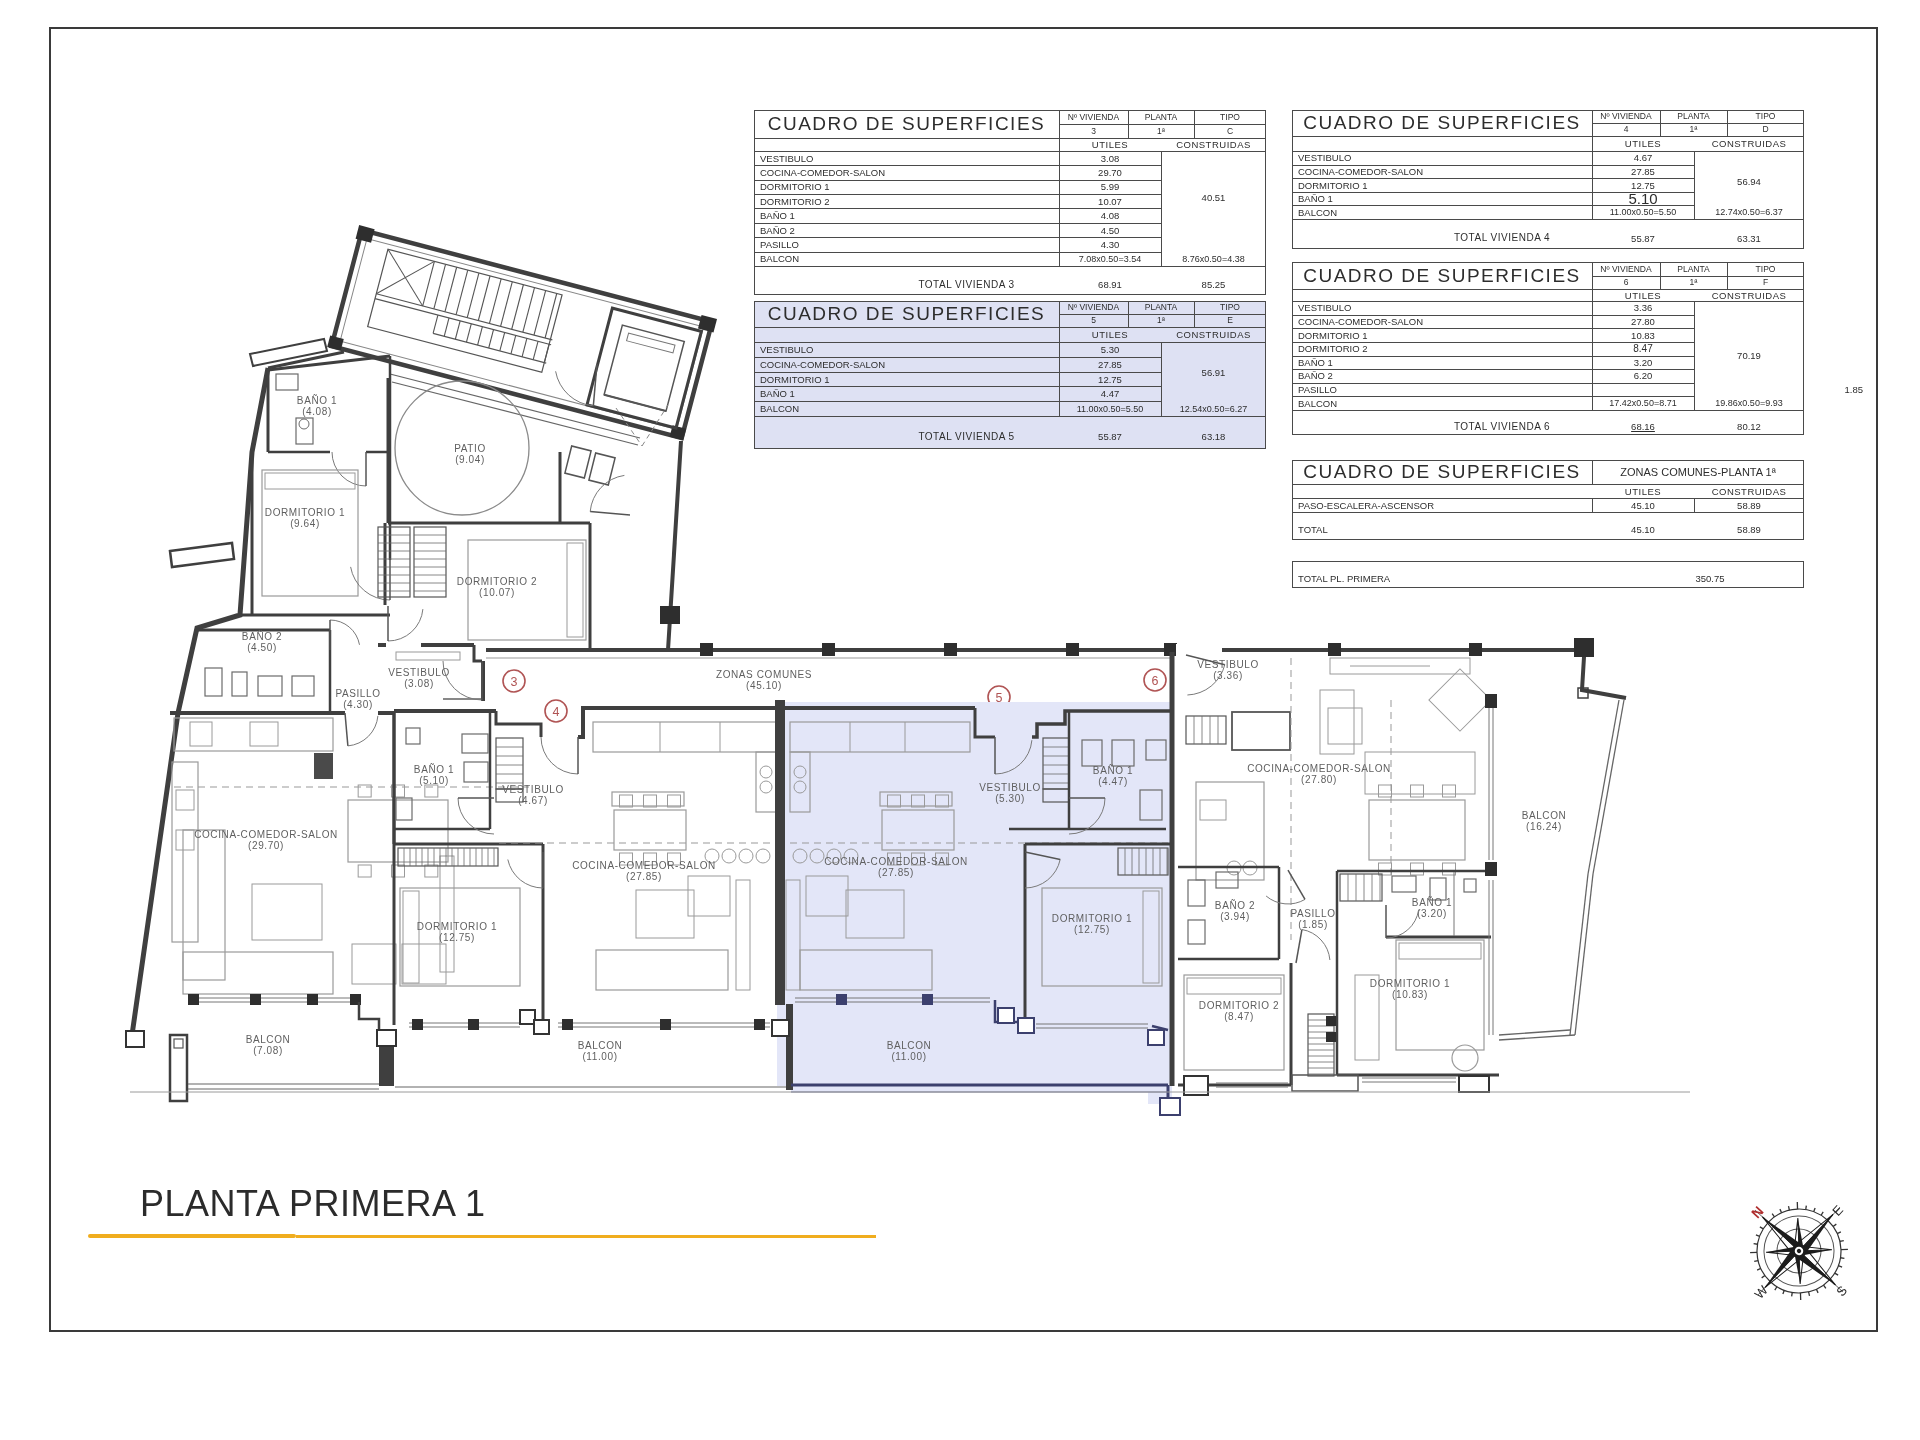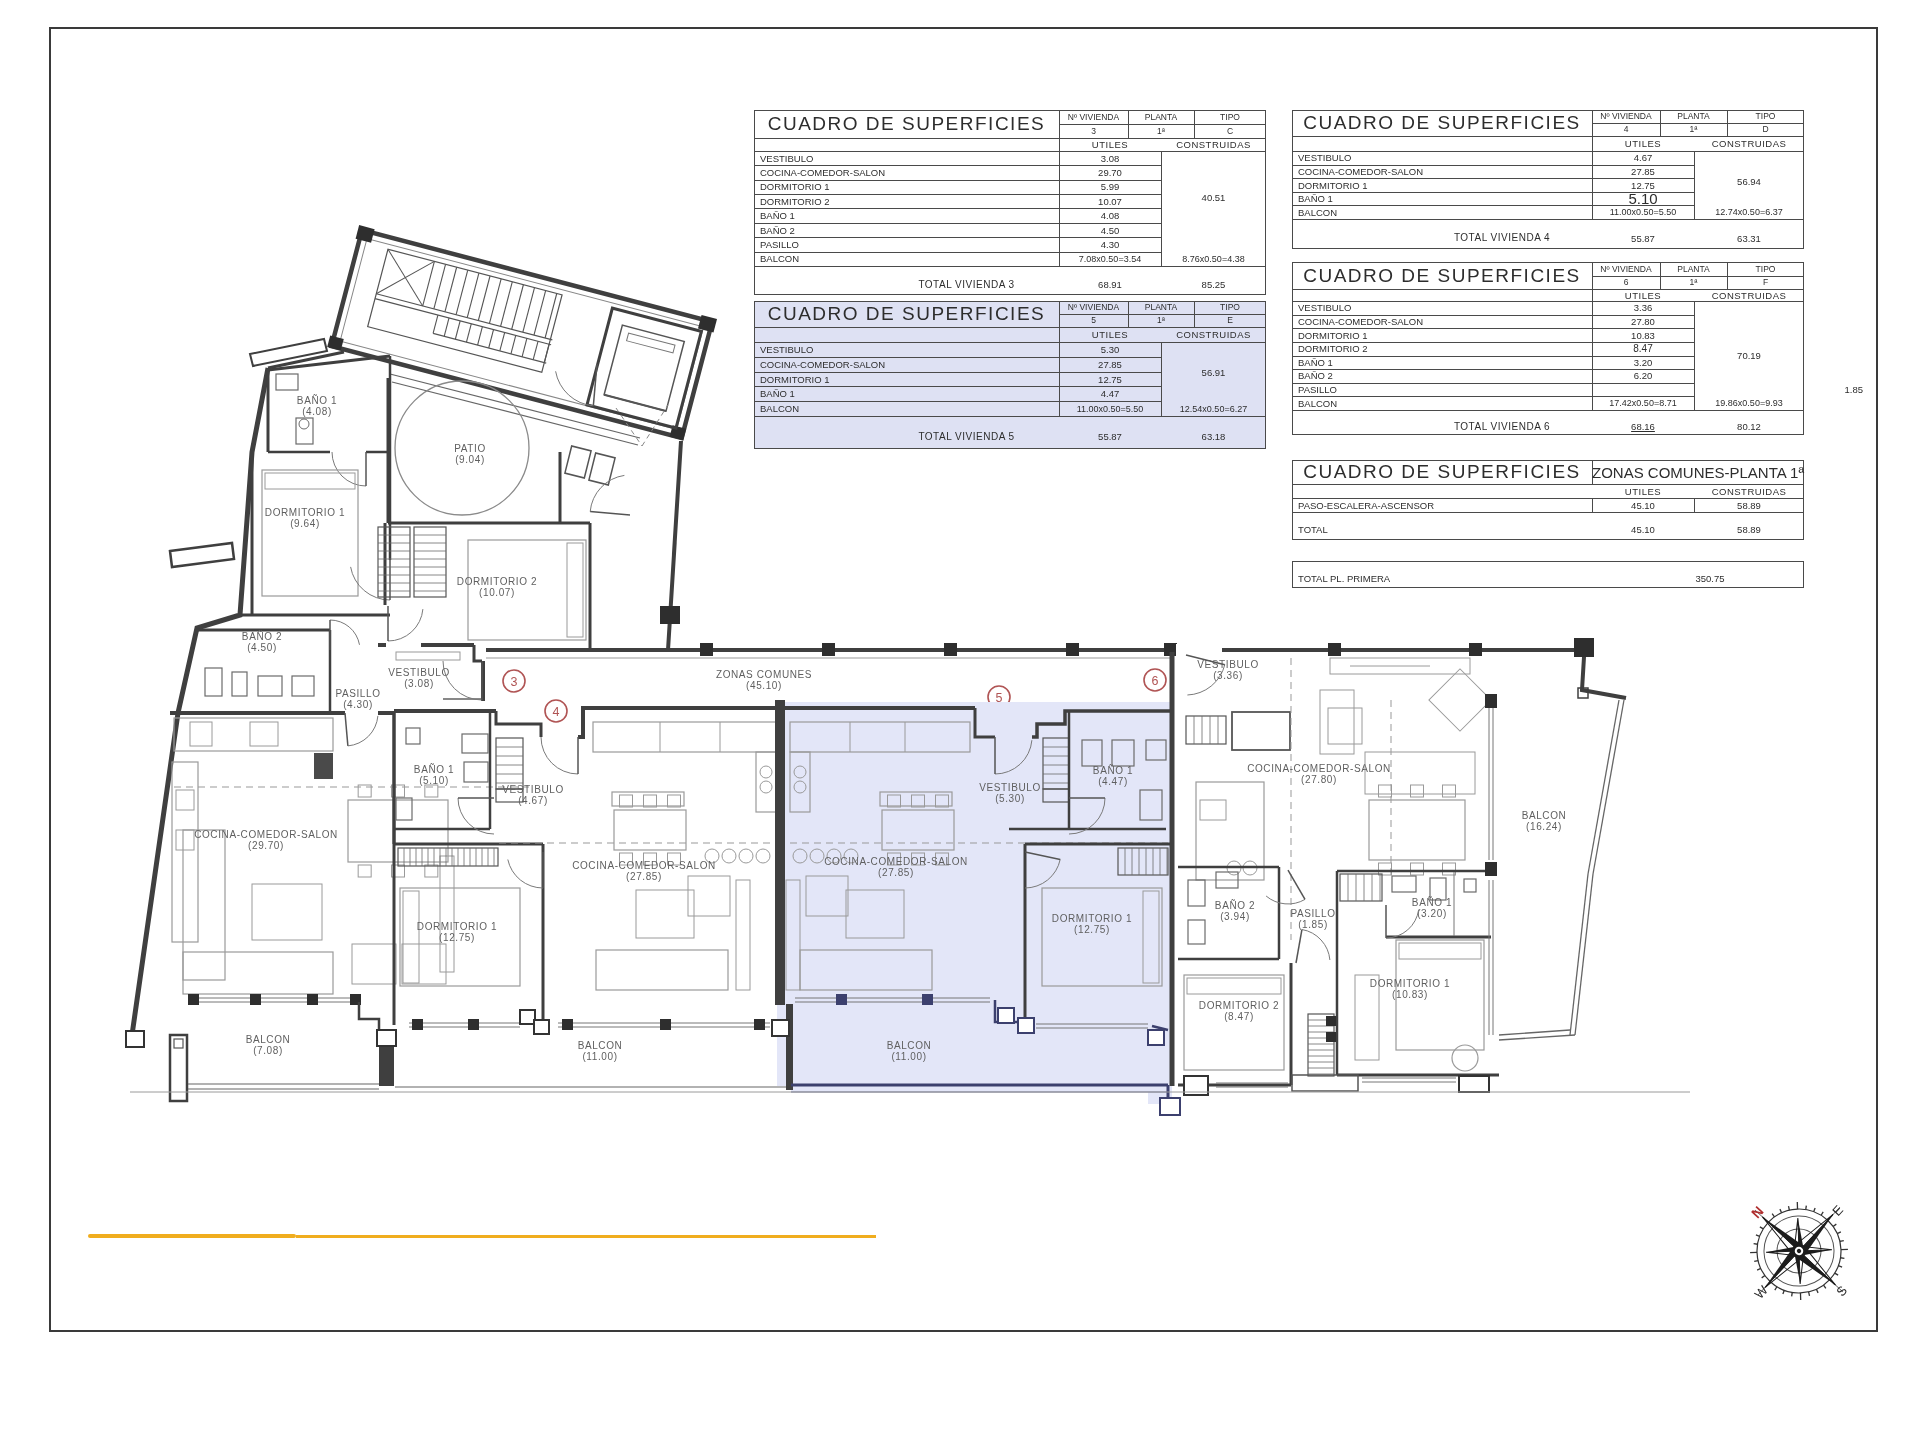--- a/index.html
+++ b/index.html
@@ -193,21 +193,21 @@
 
 <div>
       <div style="position:absolute;left:1292px;top:460px;width:510px;height:78px;border:1px solid #4a4a4a"></div>
       <div style="position:absolute;left:1592px;top:460px;width:1px;height:24px;background:#4a4a4a"></div>
       <div style="position:absolute;left:1292px;top:484px;width:512px;height:1px;background:#4a4a4a"></div>
       <div style="position:absolute;left:1292px;top:498px;width:512px;height:1px;background:#4a4a4a"></div>
       <div style="position:absolute;left:1292px;top:512px;width:512px;height:1px;background:#4a4a4a"></div>
       <div style="position:absolute;left:1592px;top:498px;width:1px;height:14px;background:#4a4a4a"></div>
       <div style="position:absolute;left:1694px;top:498px;width:1px;height:14px;background:#4a4a4a"></div>
       <div style="position:absolute;top:453px;height:38px;line-height:38px;font-size:19px;color:#2d2d2d;white-space:nowrap;letter-spacing:1.5px;left:1222px;width:440px;text-align:center;">CUADRO DE SUPERFICIES</div>
-      <div style="position:absolute;top:462.5px;height:19.0px;line-height:19.0px;font-size:15px;color:#2d2d2d;white-space:nowrap;left:1478px;width:440px;text-align:center;">ZONAS COMUNES-PLANTA 1ª</div>
+      <div style="position:absolute;top:462.5px;height:19.0px;line-height:19.0px;font-size:11px;color:#2d2d2d;white-space:nowrap;left:1478px;width:440px;text-align:center;">ZONAS COMUNES-PLANTA 1ª</div>
       <div style="position:absolute;top:481.5px;height:19.0px;line-height:19.0px;font-size:9.5px;color:#2d2d2d;white-space:nowrap;letter-spacing:0.5px;left:1423px;width:440px;text-align:center;">UTILES</div>
       <div style="position:absolute;top:481.5px;height:19.0px;line-height:19.0px;font-size:9.5px;color:#2d2d2d;white-space:nowrap;letter-spacing:0.5px;left:1529px;width:440px;text-align:center;">CONSTRUIDAS</div>
       <div style="position:absolute;top:495.5px;height:19.0px;line-height:19.0px;font-size:9.5px;color:#2d2d2d;white-space:nowrap;left:1298px;">PASO-ESCALERA-ASCENSOR</div>
       <div style="position:absolute;top:495.5px;height:19.0px;line-height:19.0px;font-size:9.5px;color:#2d2d2d;white-space:nowrap;left:1423px;width:440px;text-align:center;">45.10</div>
       <div style="position:absolute;top:495.5px;height:19.0px;line-height:19.0px;font-size:9.5px;color:#2d2d2d;white-space:nowrap;left:1529px;width:440px;text-align:center;">58.89</div>
       <div style="position:absolute;top:519.5px;height:19.0px;line-height:19.0px;font-size:9.5px;color:#2d2d2d;white-space:nowrap;left:1298px;">TOTAL</div>
       <div style="position:absolute;top:519.5px;height:19.0px;line-height:19.0px;font-size:9.5px;color:#2d2d2d;white-space:nowrap;left:1423px;width:440px;text-align:center;">45.10</div>
       <div style="position:absolute;top:519.5px;height:19.0px;line-height:19.0px;font-size:9.5px;color:#2d2d2d;white-space:nowrap;left:1529px;width:440px;text-align:center;">58.89</div>
     </div>
 
@@ -903,17 +903,18 @@
         <polygon points="-23.3,-23.3 -3.5,3.5 0,0" fill="none" stroke="#1c1c1c" stroke-width="1"></polygon>
         <circle r="5.5" stroke="#1c1c1c" stroke-width="2.5" fill="#fff"></circle>
         <circle r="2.2" fill="#1c1c1c"></circle>
         <text x="0" y="-52" font-size="14" fill="#b03030" text-anchor="middle" font-weight="bold">N</text>
         <text x="56" y="5" font-size="13" fill="#2a2a2a" text-anchor="middle">E</text>
         <text x="0" y="63" font-size="13" fill="#2a2a2a" text-anchor="middle">S</text>
         <text x="-56" y="5" font-size="13" fill="#2a2a2a" text-anchor="middle">W</text>
       </g>
 </svg>
 
+<div style="position:absolute;left:140px;top:1183px;font-size:36px;color:#2b2b2b;letter-spacing:0.5px;">PLANTA PRIMERA 1</div>
 
 <div style="position:absolute;left:88px;top:1234px;width:208px;height:4px;background:#f0ad1e;border-radius:2px"></div>
 
 <div style="position:absolute;left:296px;top:1235px;width:580px;height:2.5px;background:#f0ad1e"></div>
 </div>
 
 </body></html>

